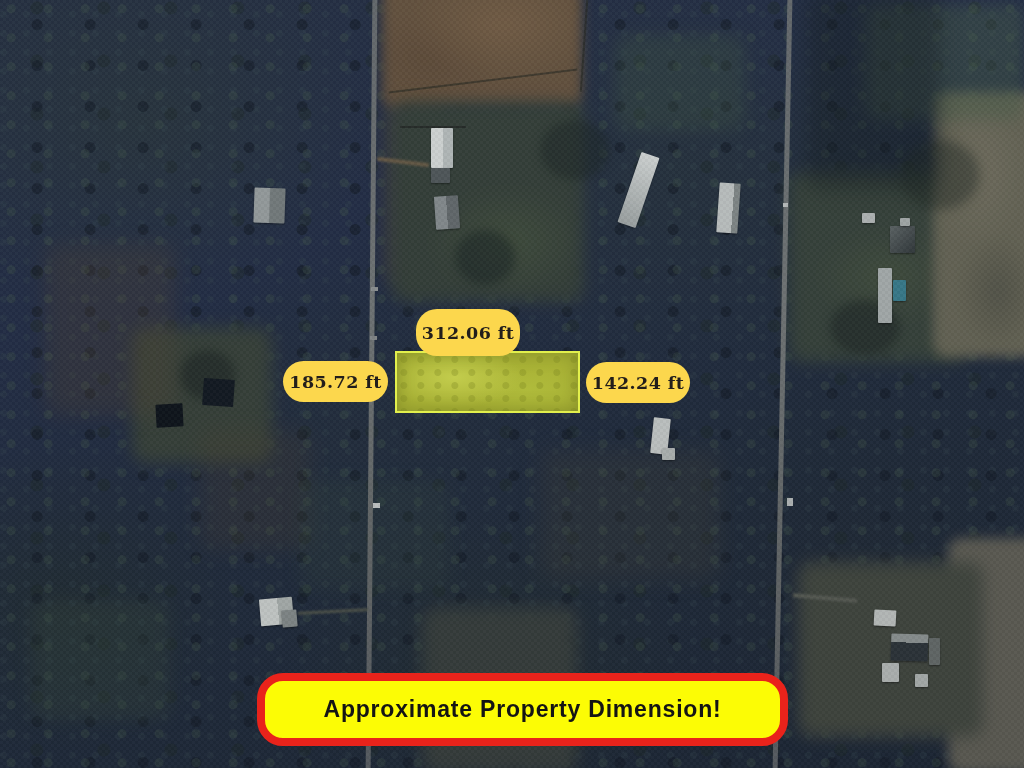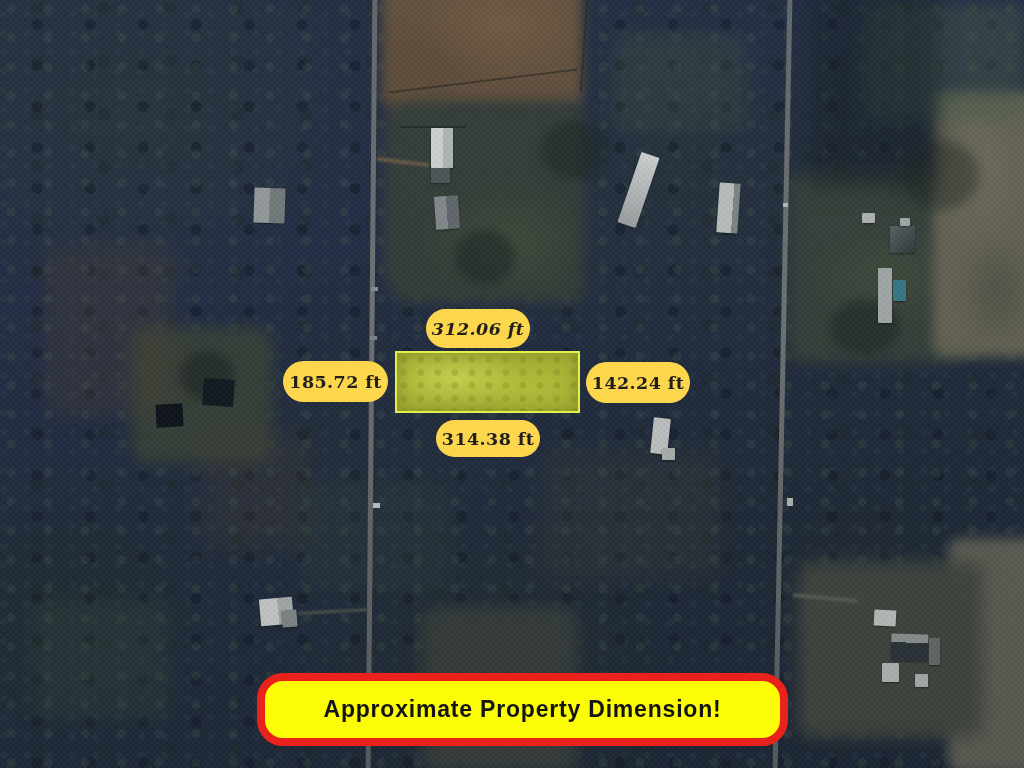--- a/index.html
+++ b/index.html
@@ -123,21 +123,21 @@
     background-image:radial-gradient(circle at 40% 50%, rgba(120,130,30,.30) 0 3px, transparent 4px);
     background-size:17px 13px;
   }
   .pill{
     position:absolute;box-sizing:border-box;
     background:var(--pill-bg,#fcd74d);border-radius:21px;
     display:flex;align-items:center;justify-content:center;
     font-family:"DejaVu Serif",serif;font-weight:bold;font-size:17.5px;
     letter-spacing:.4px;color:var(--pill-text,#221e1b);
   }
-  .pill-top{left:426px;top:309px;width:104px;height:39px;font-style:italic;}
+  .pill-top{left:416px;top:309px;width:104px;height:47px;}
   .pill-left{left:283px;top:361px;width:105px;height:41px;}
   .pill-right{left:586px;top:362px;width:104px;height:41px;}
   .pill-bottom{left:436px;top:420px;width:104px;height:37px;}
   .banner{
     position:absolute;left:257px;top:673px;width:531px;height:73px;box-sizing:border-box;
     background:var(--banner-bg,#fcfc05);
     border:8px solid var(--banner-border,#e9231b);border-radius:26px;
     display:flex;align-items:center;justify-content:center;
     font-family:"Liberation Sans",sans-serif;font-weight:bold;font-size:23px;
     letter-spacing:.8px;color:var(--banner-text,#141414);
@@ -214,17 +214,16 @@
   <div class="bld k2"></div>
 
   <div class="layer grain"></div>
   <div class="layer vignette"></div>
 
   <div class="property"></div>
 
   <div class="pill pill-top">312.06 ft</div>
   <div class="pill pill-left">185.72 ft</div>
   <div class="pill pill-right">142.24 ft</div>
-  <div class="pill pill-bottom">314.38 ft</div>
 
   <div class="banner">Approximate Property Dimension!</div>
 
 </div>
 
 </body></html>

